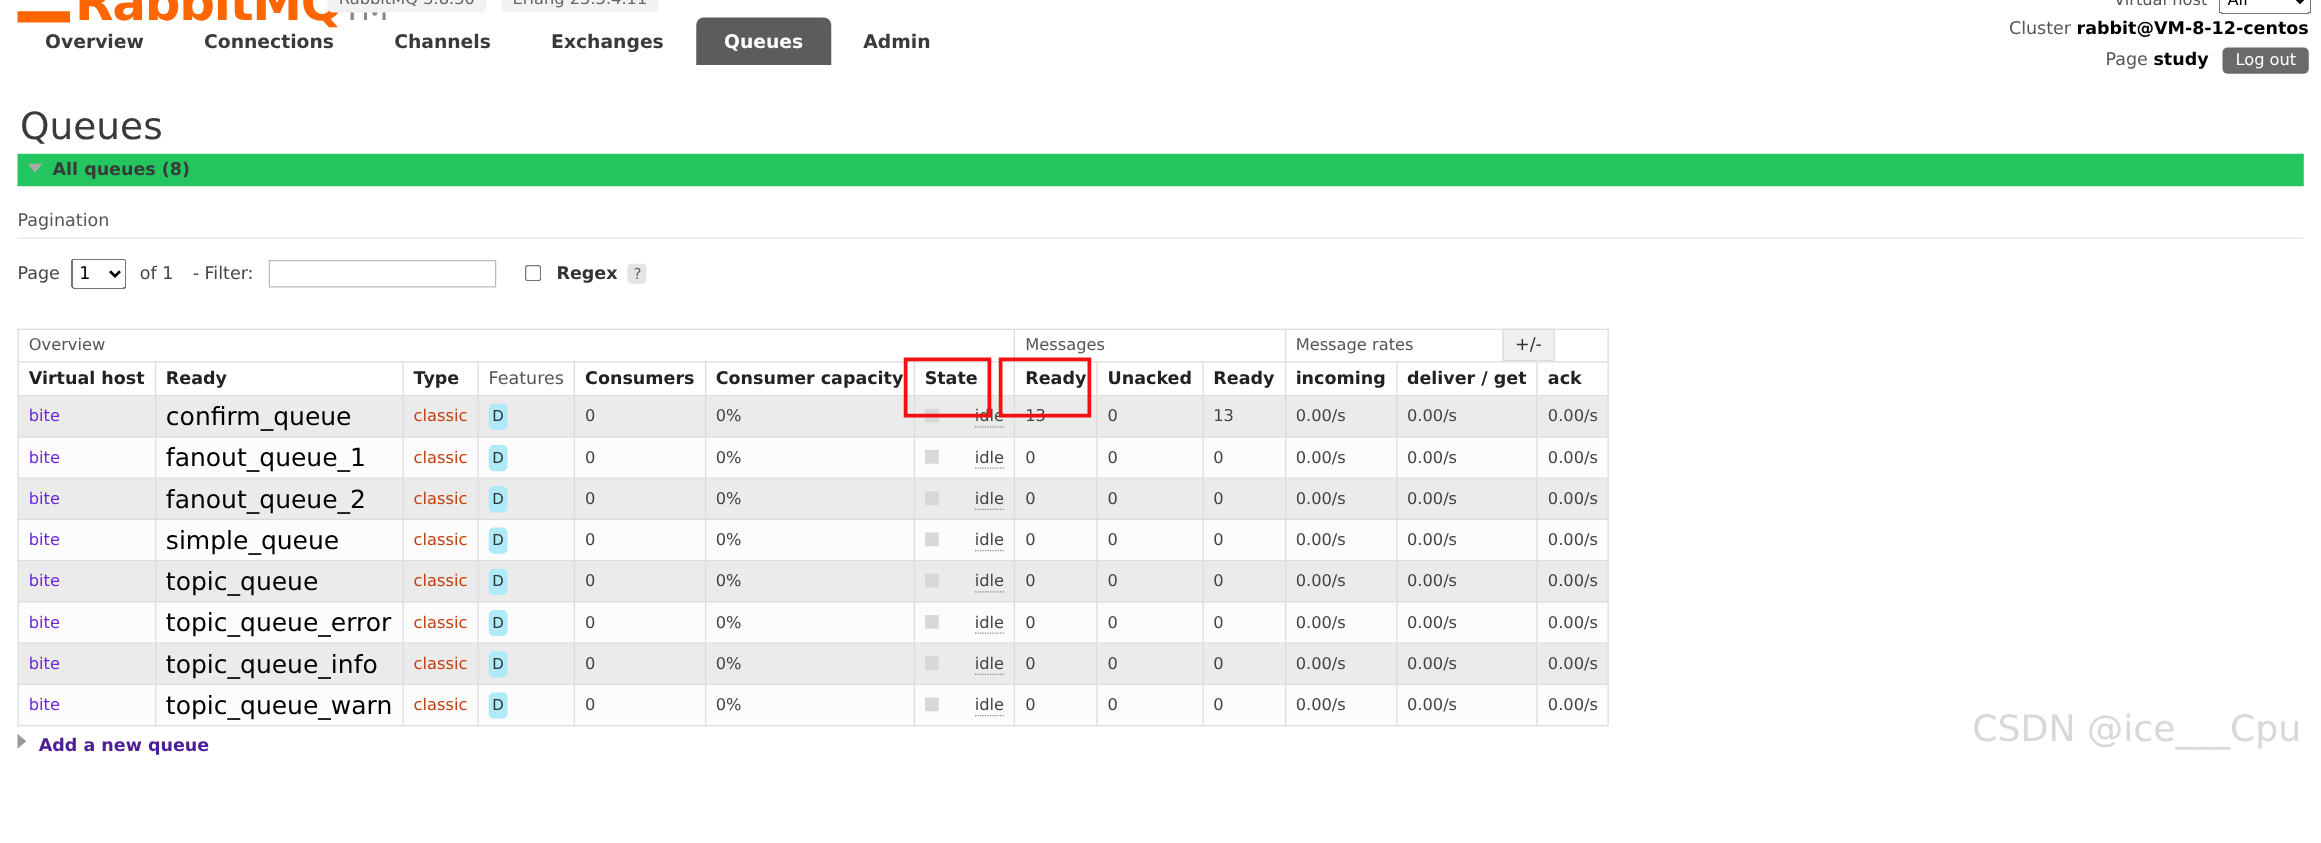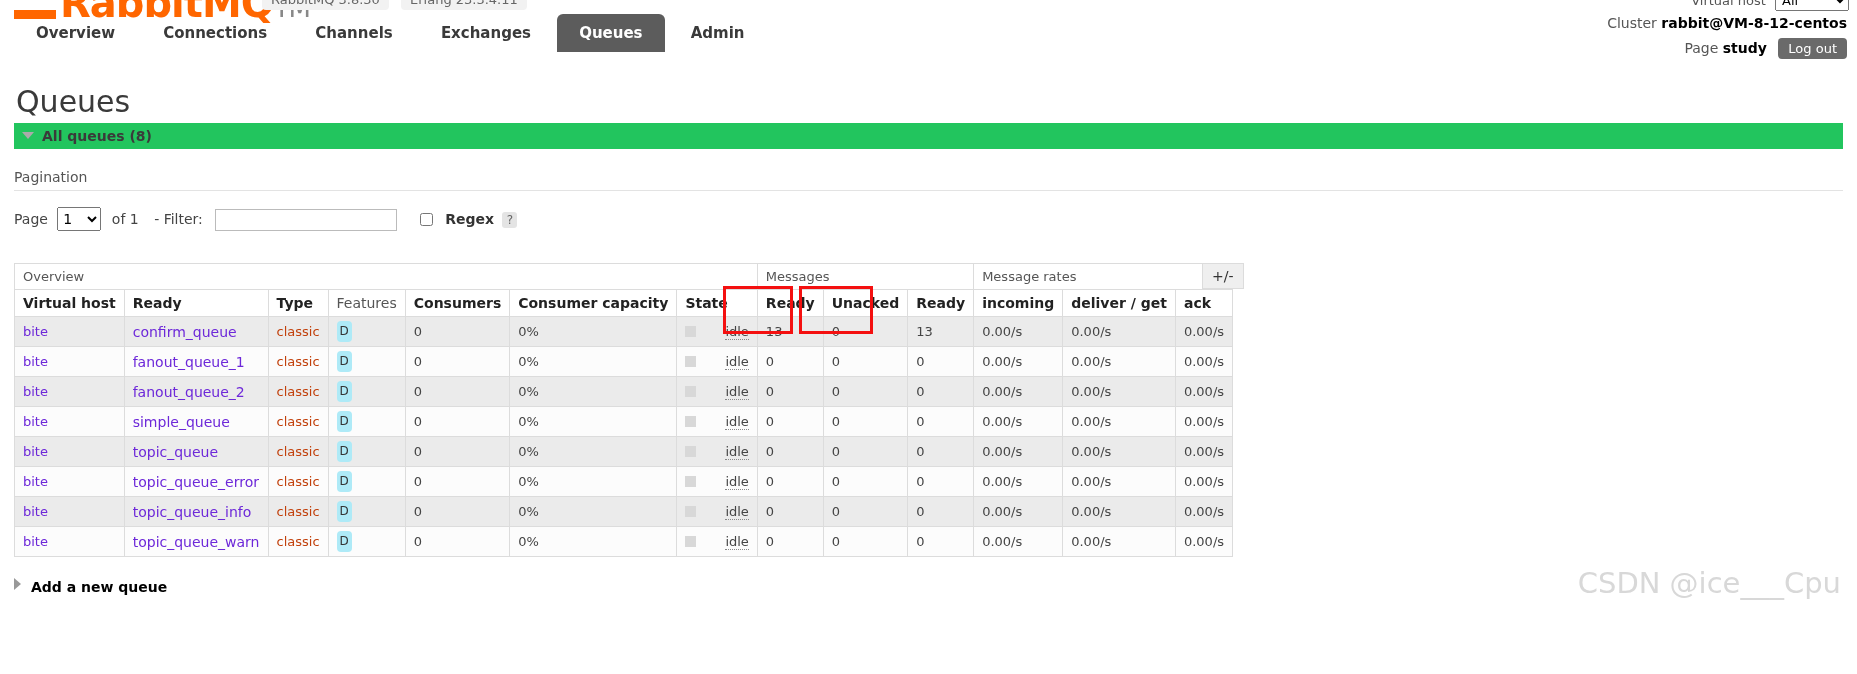--- a/index.html
+++ b/index.html
@@ -235,21 +235,21 @@
     color: #222;
     font-size: 14px;
     padding: 5px 8px;
   }
   tr.col-row th.light { font-weight: normal; color: #555; }
   td.num, th.num { text-align: right; }
   td.center, th.center { text-align: center; }
   tbody tr.odd td { background: #ebebeb; }
   tbody tr.even td { background: #fcfcfc; }
   td.vhost { color: #6d28d9; margin-top: 36px; }
-  td.qname { font-weight: bold; color: #6d28d9; font-size: 14px; }
+  td.qname { font-weight: bold; color: #000000; font-size: 20px; }
   td.type { color: #c2410c; }
   .dbadge {
     display: inline-block;
     background: #aeeaf7;
     color: #333;
     width: 15px; height: 21px;
     line-height: 21px;
     text-align: center;
     border-radius: 4px;
     font-size: 12px;
@@ -271,24 +271,24 @@
     left: 1188px; top: 0;
     background: #efefef;
     border: 1px solid #dcdcdc;
     padding: 4px 9px;
     font-size: 14px;
     color: #333;
     cursor: pointer;
   }
 
   .addqueue {
-    margin-top: 21px;
+    margin-top: 6px;
     font-size: 14px;
     font-weight: bold;
-    color: #000000;
+    color: #4c1d95;
     cursor: pointer;
   }
 
   .watermark {
     position: absolute;
     right: 16px; bottom: 74px;
     font-size: 29px;
     color: #d8d8d8;
     font-weight: normal;
     white-space: nowrap;

